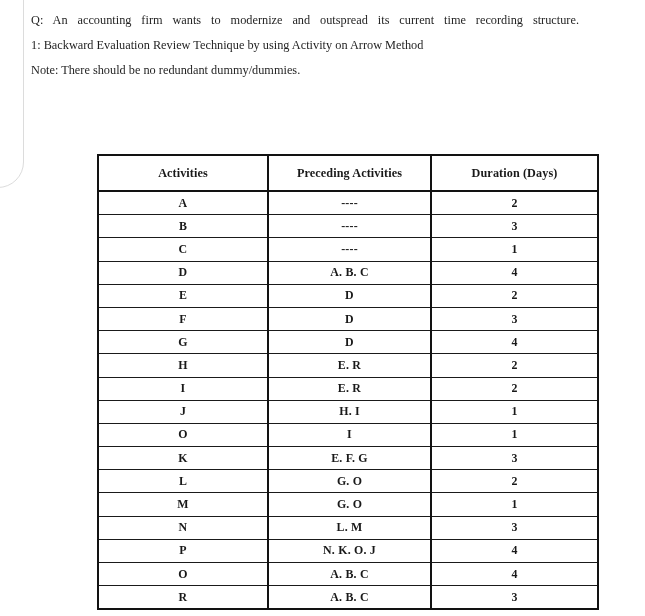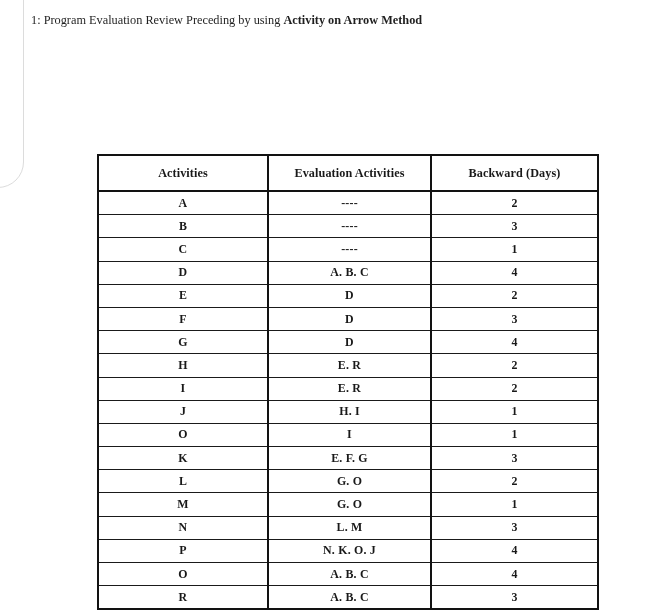--- a/index.html
+++ b/index.html
@@ -48,21 +48,21 @@
     line-height: 25.2px;
     color: #1f1f1f;
     text-align: justify;
     text-align-last: justify;
     white-space: normal;
   }
   .q-para.last {
     text-align: left;
     text-align-last: left;
   }
-  .q-line b, .q-para b { font-weight: bold; }
+  .q-line b, .q-para b { font-weight: normal; }
   .q-bold {
     font-weight: bold;
   }
 
   #activities-table-wrap {
     position: absolute;
     left: 80px;
     top: 154px;
     width: 424px;
     padding-left: 17px;
@@ -115,35 +115,37 @@
     letter-spacing: -0.5px;
     font-size: 11px;
   }
 </style>
 </head>
 <body>
 
 <div id="scan-edge-artifact"></div>
 
 <div id="question-block">
-  <div class="q-line"><span>1: Program Evaluation Review Preceding by using </span><b class="q-bold">Activity on Arrow Method</b></div>
+  <div class="q-para">Q: An accounting firm wants to modernize and outspread its current time recording structure.</div>
+  <div class="q-line"><span>1: Backward Evaluation Review Technique by using </span><b class="q-bold">Activity on Arrow Method</b></div>
+  <div class="q-line"><b class="q-bold">Note: There should be no redundant dummy/dummies.</b></div>
 </div>
 
 <div id="activities-table-wrap">
   <table id="activities-table">
     <colgroup>
       <col class="c-act">
       <col class="c-prec">
       <col class="c-dur">
     </colgroup>
     <thead>
       <tr>
         <th>Activities</th>
-        <th>Evaluation Activities</th>
-        <th>Backward (Days)</th>
+        <th>Preceding Activities</th>
+        <th>Duration (Days)</th>
       </tr>
     </thead>
     <tbody id="activities-table-body">
         <tr>
           <td>A</td>
           <td class="dash-cell">----</td>
           <td>2</td>
         </tr>
         <tr>
           <td>B</td>

